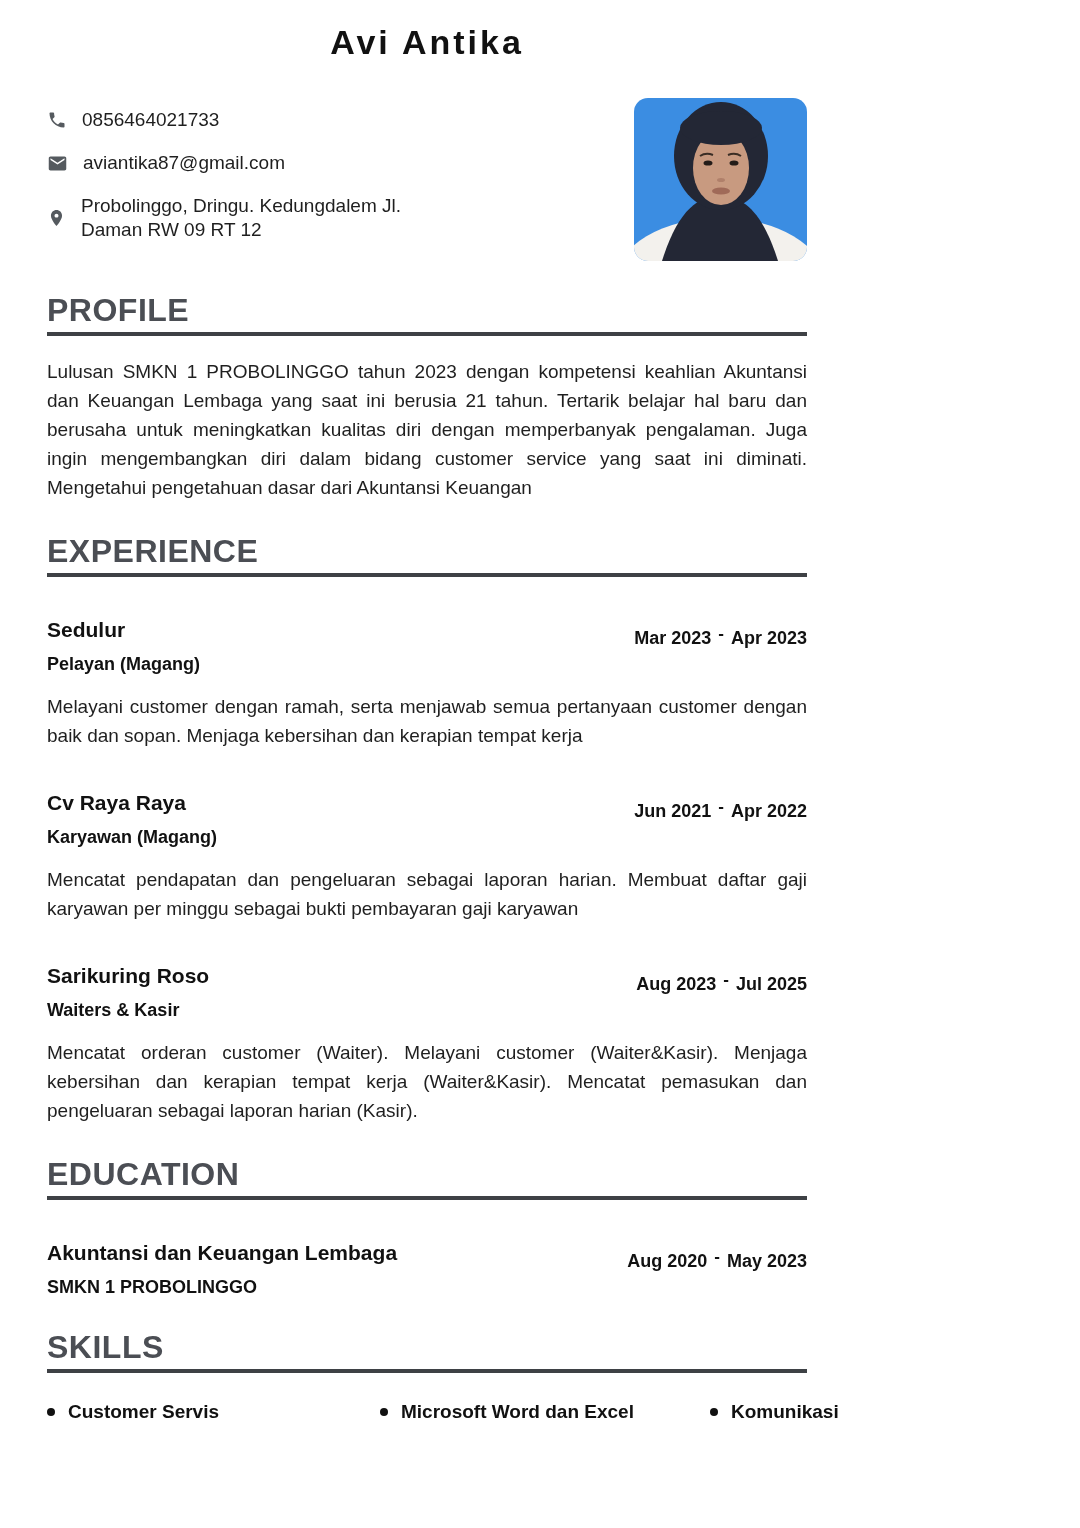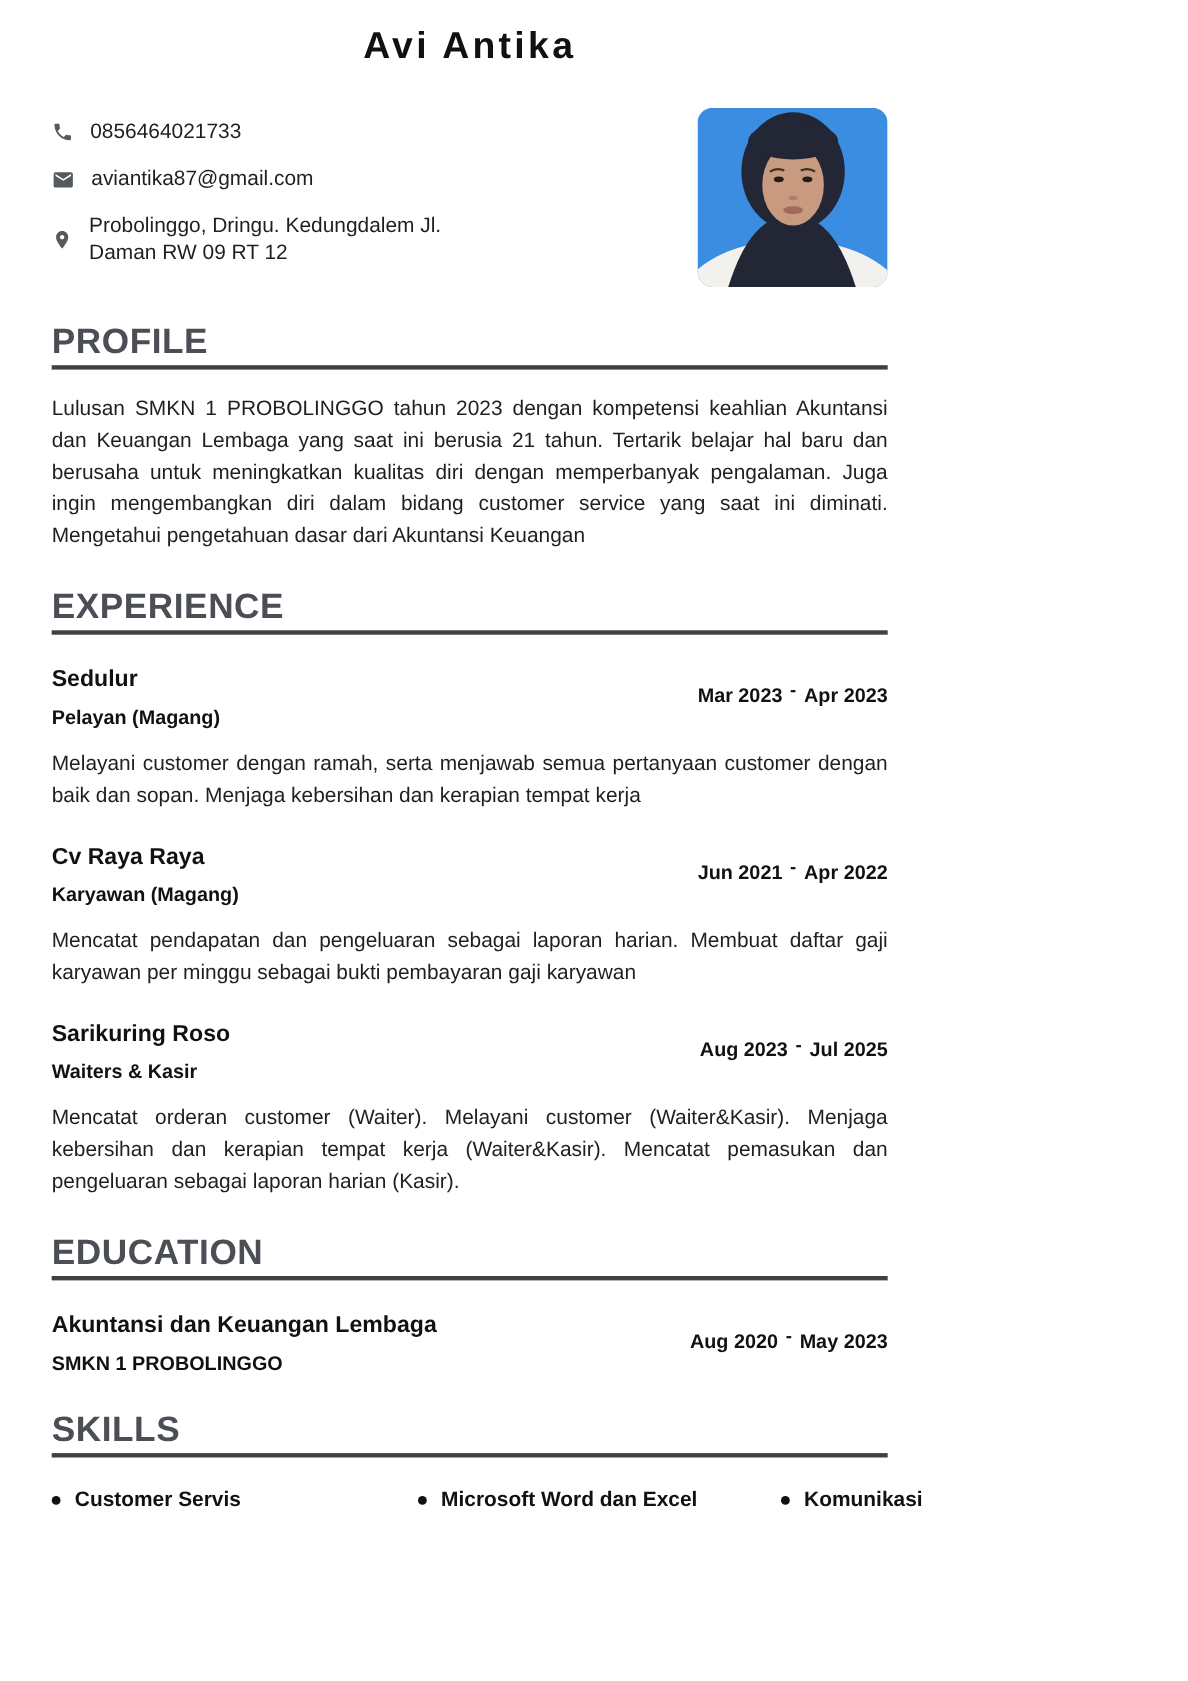--- a/index.html
+++ b/index.html
@@ -76,21 +76,21 @@
   .entry { margin-top: 24px; }
   .entry-head {
     display: flex;
     justify-content: space-between;
     align-items: center;
   }
   .entry-title {
     font-size: 21px;
     font-weight: bold;
     color: #111111;
-    margin: 4px 0 11px 0;
+    margin: 16px 0 11px 0;
     line-height: 25px;
   }
   .entry-subtitle {
     font-size: 18px;
     font-weight: bold;
     color: #111111;
     margin: 0;
     line-height: 22px;
   }
   .entry-date {

